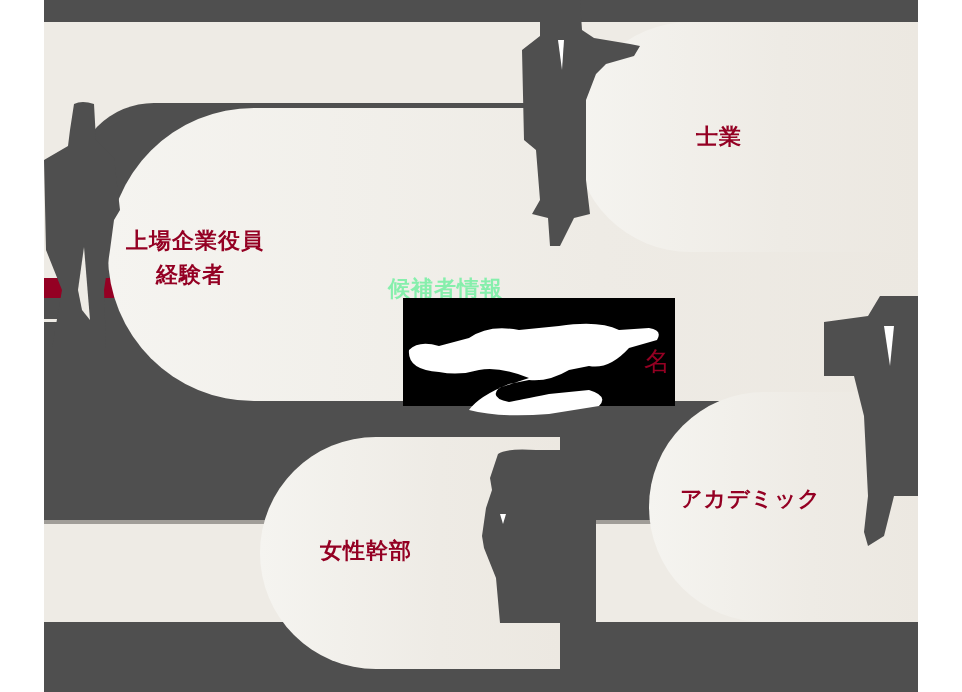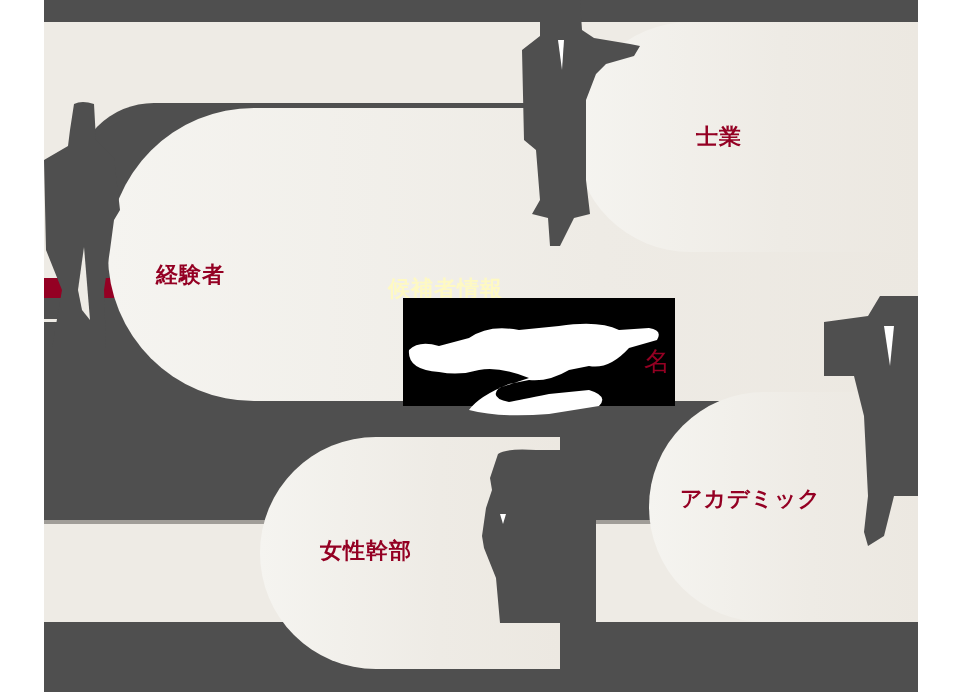--- a/index.html
+++ b/index.html
@@ -56,26 +56,27 @@
   <svg class="figure" style="left:432px;top:448px;" width="120" height="175" viewBox="0 0 120 175">
     <path fill="#4f4f4f" d="M22 6 Q30 0 60 2 L120 2 L120 175 L24 175 L20 130 L8 100 L6 88 L10 60 L16 42 L14 30 Z"></path>
     <path fill="#ffffff" d="M24 66 L30 66 L27 76 Z"></path>
   </svg>
 
   <svg class="figure" style="left:780px;top:296px;" width="94" height="250" viewBox="0 0 94 250">
     <path fill="#4f4f4f" d="M56 0 L94 0 L94 200 L70 200 L60 240 L44 250 L40 236 L44 200 L40 120 L30 80 L0 80 L0 26 L44 20 L50 10 Z"></path>
     <path fill="#ffffff" d="M60 30 L70 30 L66 70 Z"></path>
   </svg>
 
-  <div class="label" style="left:344px;top:274px;font-size:22px;color:#fef9c3;">候補者情報</div>
+  <div class="label" style="left:344px;top:274px;font-size:22px;color:#86efac;">候補者情報</div>
 
   <div class="black-box" style="left:359px;top:298px;width:272px;height:108px;"></div>
   <svg class="scribble" style="left:355px;top:310px;" width="270" height="110" viewBox="0 0 270 110">
     <path fill="#ffffff" d="M10 40 Q20 30 40 36 L70 28 Q90 14 120 20 L160 16 Q200 10 220 20 L250 18 Q264 20 258 30 L230 38 Q210 60 190 56 L170 60 Q150 72 130 70 L110 74 Q80 86 70 100 Q100 108 150 104 L200 96 Q210 86 190 80 L150 84 Q120 90 110 92 Q90 88 100 78 L130 68 Q100 56 80 60 Q60 66 40 62 Q8 60 10 40 Z"></path>
   </svg>
   <div class="label" style="left:600px;top:346px;font-size:26px;font-weight:normal;color:#940023;">名</div>
 
+  <div class="label" style="left:82px;top:226px;">上場企業役員</div>
   <div class="label" style="left:112px;top:260px;">経験者</div>
   <div class="label" style="left:652px;top:122px;">士業</div>
   <div class="label" style="left:636px;top:484px;">アカデミック</div>
   <div class="label" style="left:276px;top:536px;">女性幹部</div>
 
 </div>
 
 </body></html>

